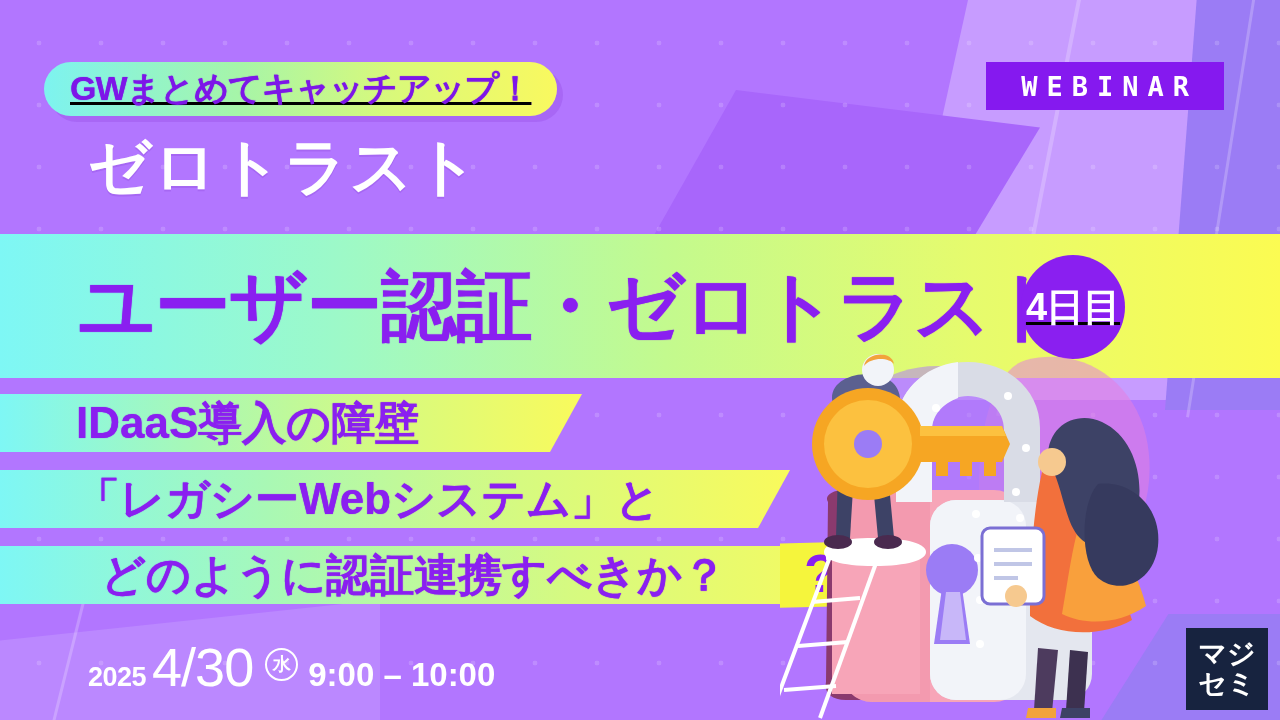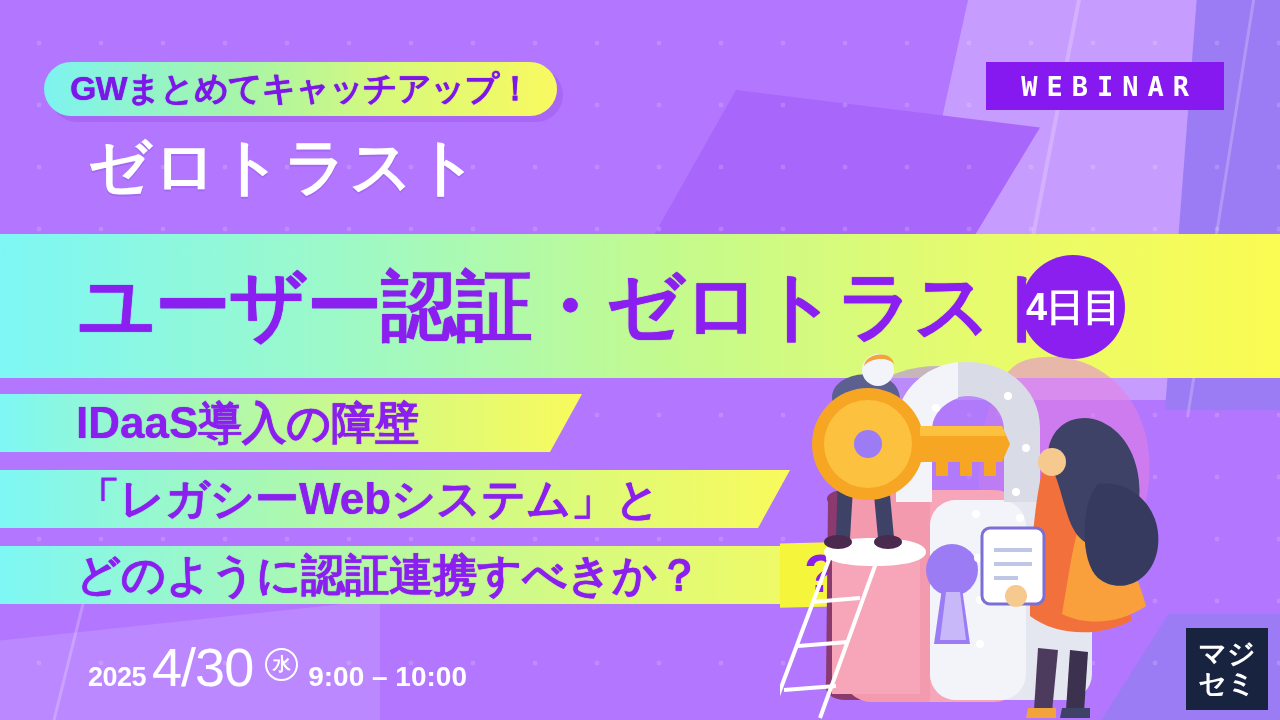--- a/index.html
+++ b/index.html
@@ -21,20 +21,21 @@
   }
   .streak{position:absolute;background:rgba(255,255,255,.22);}
 
   
   .catch-pill{
     position:absolute;left:44px;top:62px;height:54px;
     padding:0 26px 3px 26px;border-radius:27px;
     display:flex;align-items:center;
     background:linear-gradient(90deg,#7df3f0 0%,#a6f5a8 38%,#d9f97a 68%,#f9f95f 100%);
     box-shadow:6px 6px 0 rgba(120,40,200,.18);
+    text-decoration:underline;
   }
   .catch-pill span{
     color:#7d16e8;font-size:34px;font-weight:700;letter-spacing:-1px;
     white-space:nowrap;line-height:1;
     text-shadow:0 0 1px #7d16e8;
   }
 
   
   .webinar-badge{
     position:absolute;right:56px;top:62px;height:48px;
@@ -61,55 +62,55 @@
     display:flex;align-items:center;
   }
   .title-band .title-text{
     margin-left:78px;color:#8a1ff0;font-size:76px;font-weight:700;
     letter-spacing:-1px;line-height:1;white-space:nowrap;
     text-shadow:0 0 1px #8a1ff0;
   }
   .day-badge{
     position:absolute;left:1021px;top:255px;width:104px;height:104px;
     border-radius:50%;background:#8a1ff0;
-    display:flex;align-items:center;justify-content:center;
+    display:flex;align-items:center;justify-content:center;text-decoration:underline;
   }
   .day-badge span{
     color:#ffffff;font-size:38px;font-weight:700;line-height:1;letter-spacing:-1px;
   }
 
   
   .sub-band{
     position:absolute;left:0;height:58px;display:flex;align-items:center;
     background:linear-gradient(90deg,#7ef7f5 0%,#a9f8b4 34%,#d6fa80 66%,#f9fa5c 100%);
   }
   .sub-band .sub-text{
     color:#8a1ff0;font-size:44px;font-weight:700;line-height:1;white-space:nowrap;
     text-shadow:0 0 1px #8a1ff0;
   }
   #sub-band-0{top:394px;width:582px;padding-left:76px;
     clip-path:polygon(0 0,100% 0,calc(100% - 32px) 100%,0 100%);}
   #sub-band-1{top:470px;width:790px;padding-left:76px;
     clip-path:polygon(0 0,100% 0,calc(100% - 32px) 100%,0 100%);}
-  #sub-band-2{top:546px;width:866px;padding-left:76px;
+  #sub-band-2{top:546px;width:866px;padding-left:101px;
     clip-path:polygon(0 0,100% 0,calc(100% - 32px) 100%,0 100%);}
 
   
   .date-row{
     position:absolute;left:88px;top:636px;height:56px;
     display:flex;align-items:baseline;color:#ffffff;white-space:nowrap;
   }
   .date-year{font-size:27px;font-weight:700;letter-spacing:-.5px;}
   .date-md{font-size:54px;font-weight:400;letter-spacing:-1px;padding:0 2px 0 6px;}
   .date-dow{
     width:33px;height:33px;border:2px solid #ffffff;border-radius:50%;
     display:inline-flex;align-items:center;justify-content:center;
     font-size:18px;font-weight:700;margin:0 10px;align-self:center;
   }
-  .date-time{font-size:28px;font-weight:700;letter-spacing:0px;}
+  .date-time{font-size:33px;font-weight:700;letter-spacing:0px;}
 
   
   .logo-box{
     position:absolute;right:12px;bottom:10px;width:82px;height:82px;
     background:#17233f;display:flex;flex-direction:column;
     align-items:center;justify-content:center;gap:1px;
   }
   .logo-box span{color:#ffffff;font-size:28px;font-weight:700;line-height:1.02;letter-spacing:0px;}
 
   

